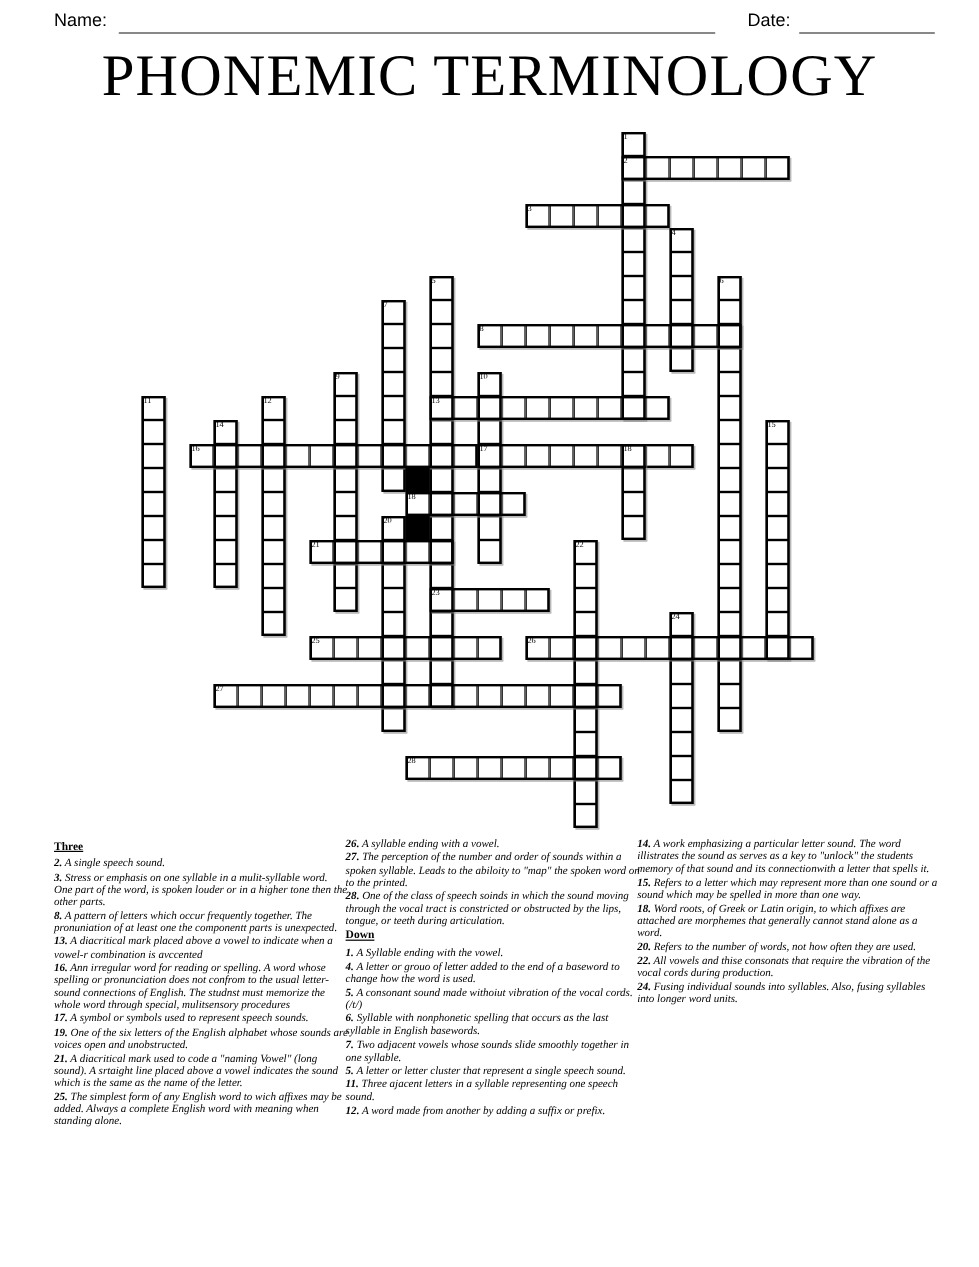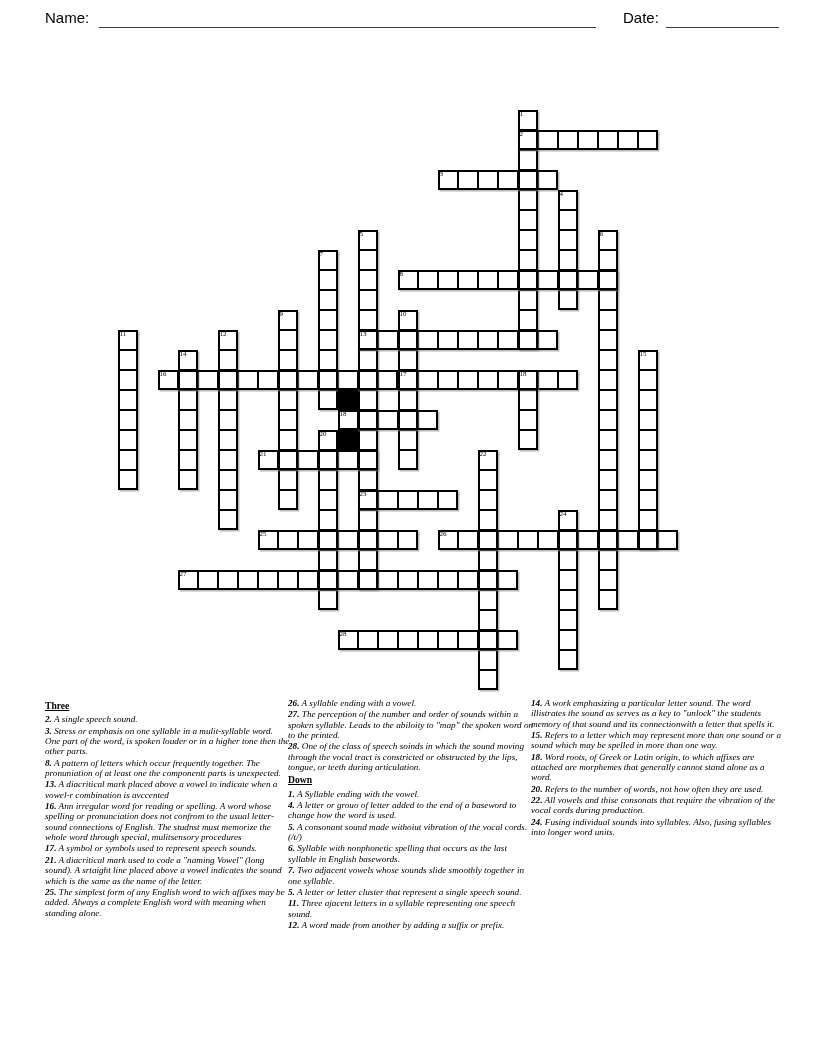--- a/index.html
+++ b/index.html
@@ -35,20 +35,21 @@
 </head>
 <body>
 
 <div class="page">
 
   <span class="hdr-label" style="left:45px;top:9px;">Name:</span>
   <span class="blank-line" style="left:99px;top:10px;width:497px;"></span>
   <span class="hdr-label" style="left:623px;top:9px;">Date:</span>
   <span class="blank-line" style="left:666px;top:10px;width:113px;"></span>
 
+  <div class="title">PHONEMIC TERMINOLOGY</div>
 
   <div id="grid">
       <div class="cell" style="left: 518px; top: 110px;"></div>
       <div class="cell" style="left: 518px; top: 130px;"></div>
       <div class="cell" style="left: 518px; top: 150px;"></div>
       <div class="cell" style="left: 518px; top: 170px;"></div>
       <div class="cell" style="left: 518px; top: 190px;"></div>
       <div class="cell" style="left: 518px; top: 210px;"></div>
       <div class="cell" style="left: 518px; top: 230px;"></div>
       <div class="cell" style="left: 518px; top: 250px;"></div>
@@ -340,20 +341,21 @@
     </div>
 
   <div class="clue-col col-left">
       <p class="clue-heading">Three</p>
       <p class="clue"><b>2.</b> A single speech sound.</p>
       <p class="clue"><b>3.</b> Stress or emphasis on one syllable in a mulit-syllable word. One part of the word, is spoken louder or in a higher tone then the other parts.</p>
       <p class="clue"><b>8.</b> A pattern of letters which occur frequently together. The pronuniation of at least one the componentt parts is unexpected.</p>
       <p class="clue"><b>13.</b> A diacritical mark placed above a vowel to indicate when a vowel-r combination is avccented</p>
       <p class="clue"><b>16.</b> Ann irregular word for reading or spelling. A word whose spelling or pronunciation does not confrom to the usual letter-sound connections of English. The studnst must memorize the whole word through special, mulitsensory procedures</p>
       <p class="clue"><b>17.</b> A symbol or symbols used to represent speech sounds.</p>
+      <p class="clue"><b>19.</b> One of the six letters of the English alphabet whose sounds are voices open and unobstructed.</p>
       <p class="clue"><b>21.</b> A diacritical mark used to code a "naming Vowel" (long sound). A srtaight line placed above a vowel indicates the sound which is the same as the name of the letter.</p>
       <p class="clue"><b>25.</b> The simplest form of any English word to wich affixes may be added. Always a complete English word with meaning when standing alone.</p>
     </div>
   <div class="clue-col col-mid">
       <p class="clue"><b>26.</b> A syllable ending with a vowel.</p>
       <p class="clue"><b>27.</b> The perception of the number and order of sounds within a spoken syllable. Leads to the abiloity to "map" the spoken word on to the printed.</p>
       <p class="clue"><b>28.</b> One of the class of speech soinds in which the sound moving through the vocal tract is constricted or obstructed by the lips, tongue, or teeth during articulation.</p>
       <p class="clue-heading">Down</p>
       <p class="clue"><b>1.</b> A Syllable ending with the vowel.</p>
       <p class="clue"><b>4.</b> A letter or grouo of letter added to the end of a baseword to change how the word is used.</p>

